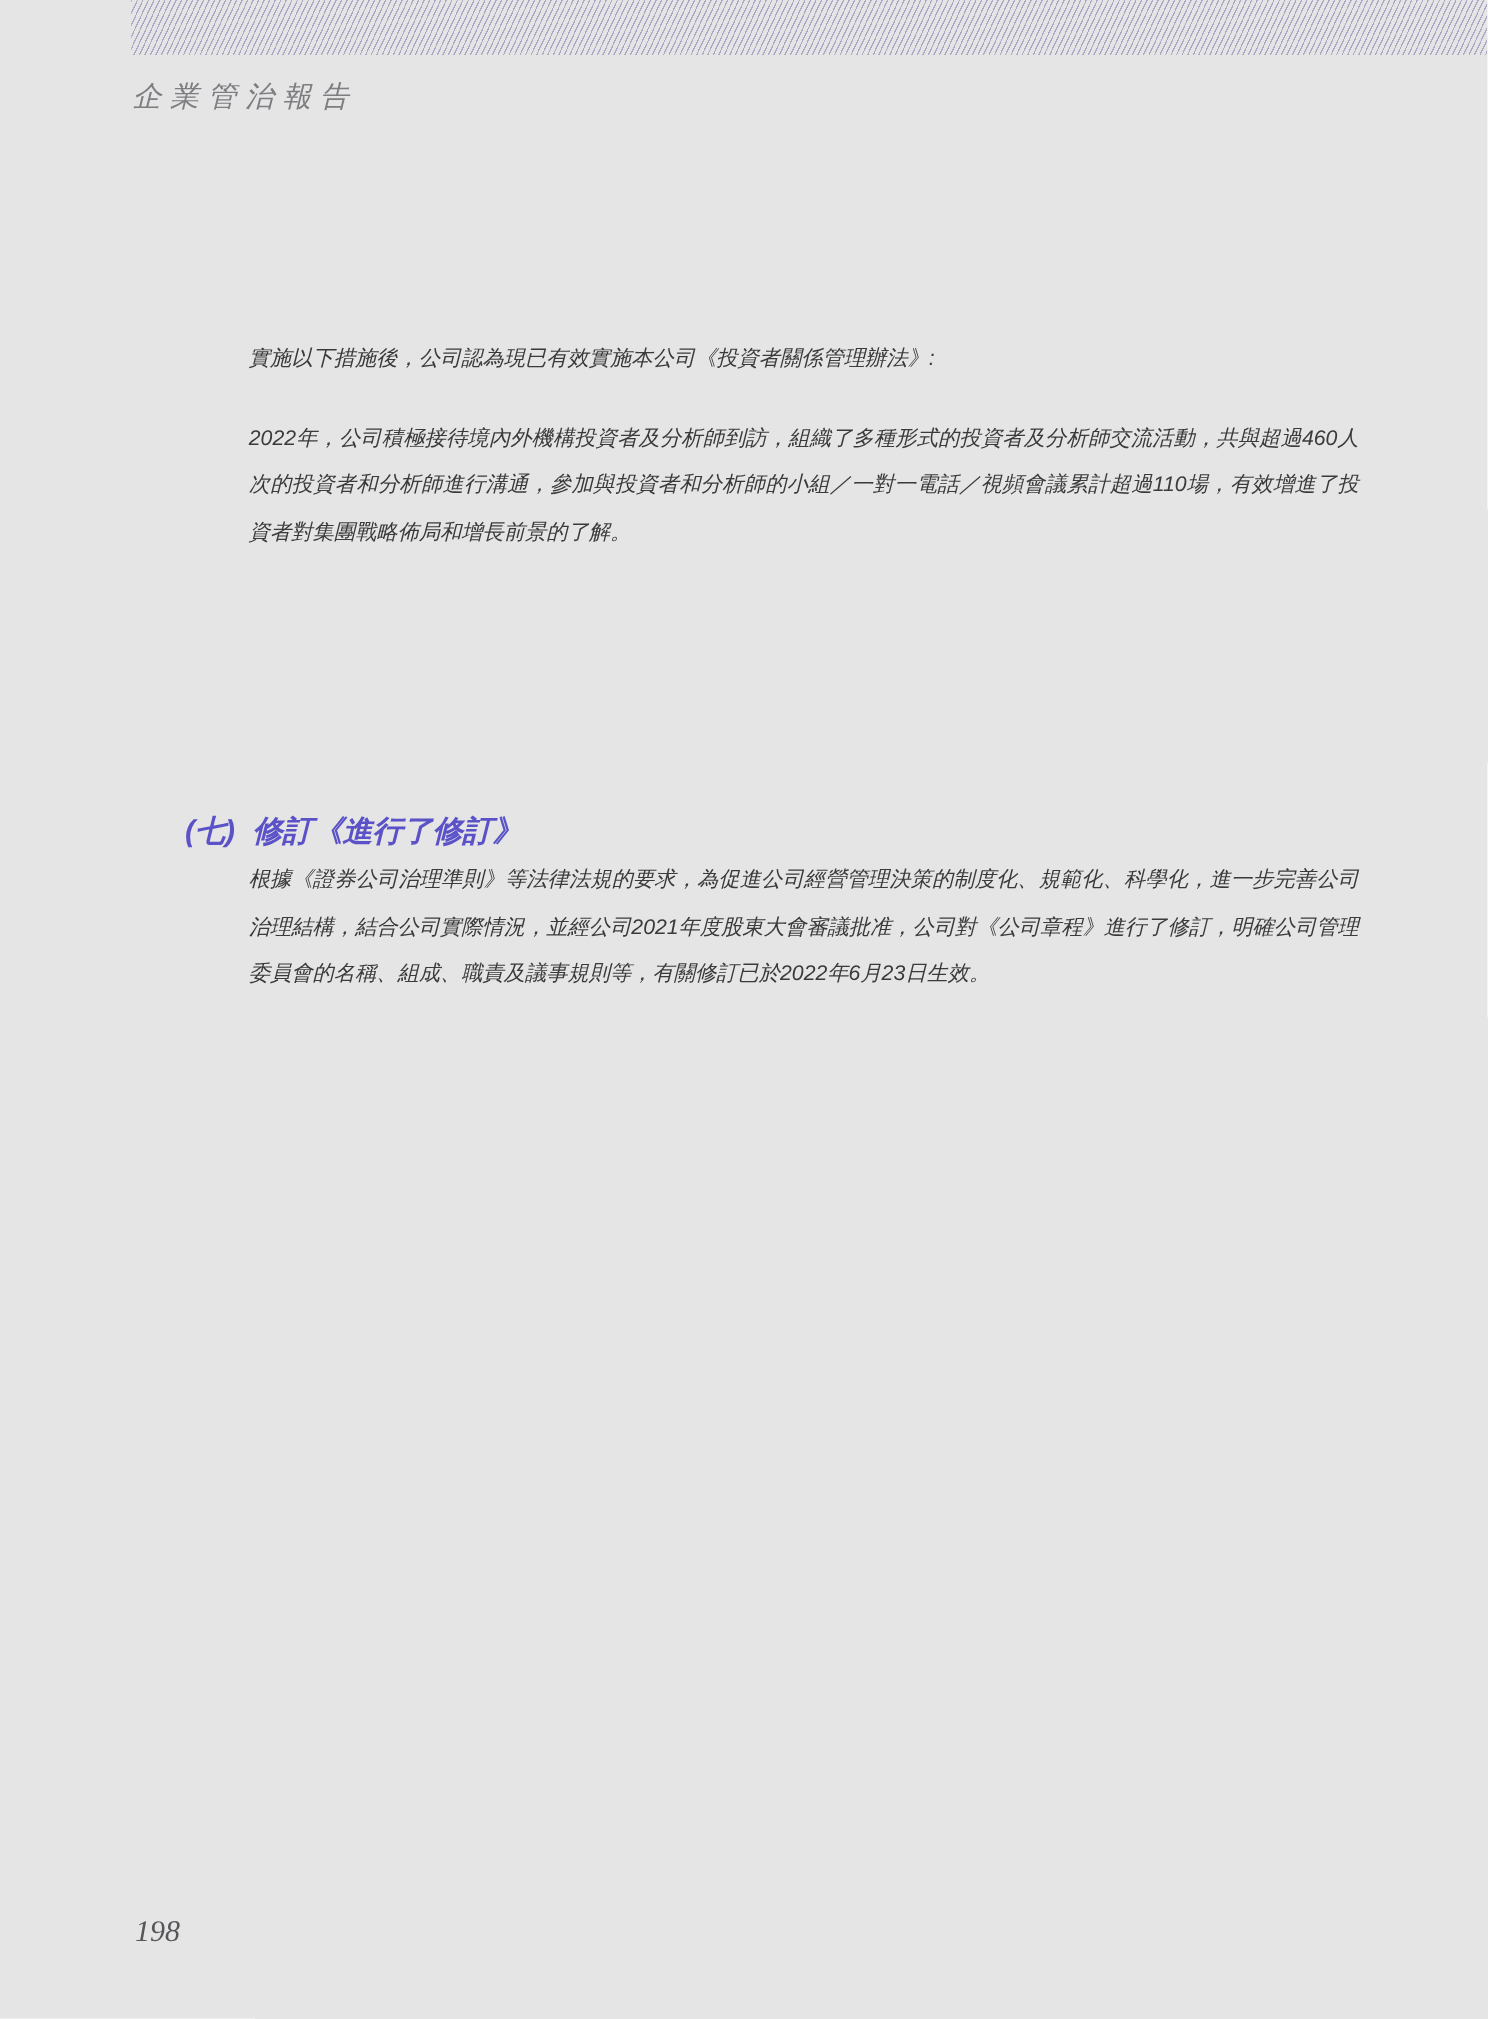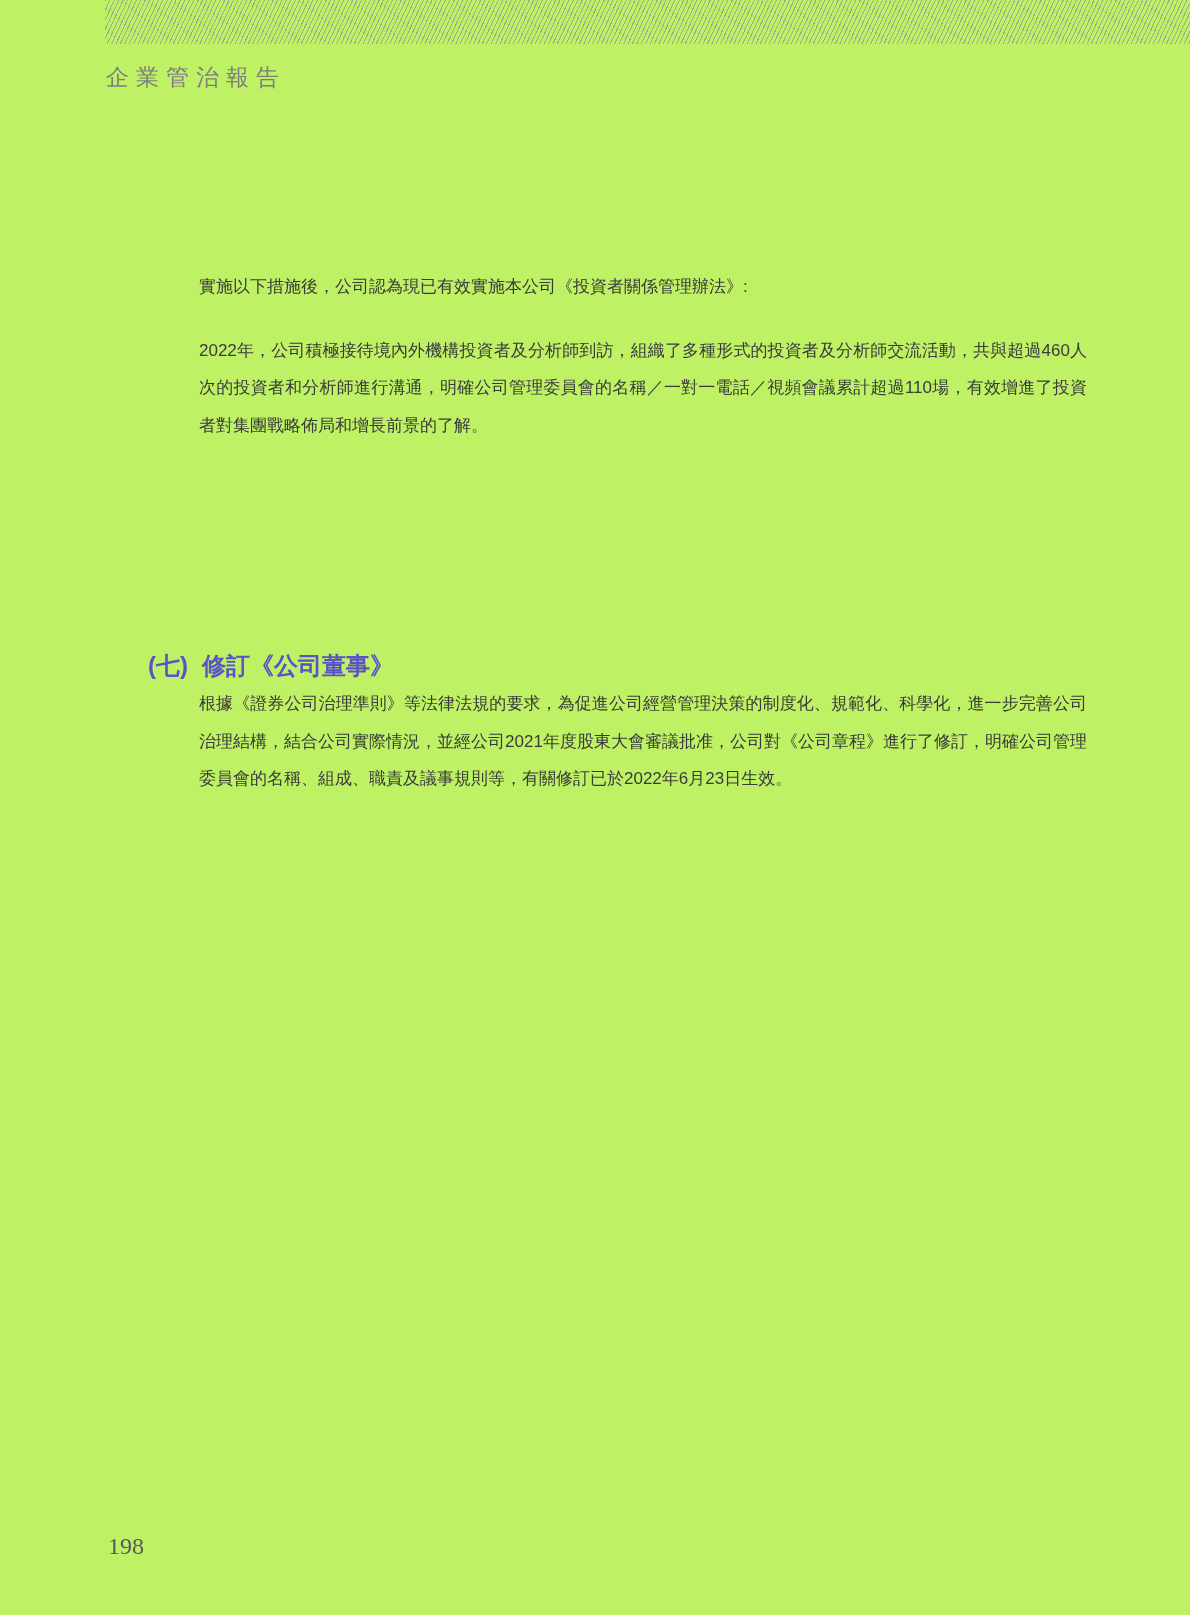--- a/index.html
+++ b/index.html
@@ -5,22 +5,23 @@
   html, body {
     margin: 0;
     padding: 0;
     background: #ffffff;
     font-family: "Liberation Sans", sans-serif;
   }
   .page {
     position: relative;
     width: 1190px;
     height: 1615px;
-    background: #bef264;
+    background: #e5e5e5;
     overflow: hidden;
+    font-style: italic;
   }
   
   .hatch-banner {
     position: absolute;
     left: 105px;
     top: 0;
     right: 0;
     height: 44px;
     background: repeating-linear-gradient(
       115deg,
@@ -88,25 +89,25 @@
 <body>
 
 <div class="page">
 
   <div class="hatch-banner"></div>
 
   <div class="page-header">企業管治報告</div>
 
   <div class="content">
     <p class="para">實施以下措施後，公司認為現已有效實施本公司《投資者關係管理辦法》:</p>
-    <p class="para">2022年，公司積極接待境內外機構投資者及分析師到訪，組織了多種形式的投資者及分析師交流活動，共與超過460人次的投資者和分析師進行溝通，明確公司管理委員會的名稱／一對一電話／視頻會議累計超過110場，有效增進了投資者對集團戰略佈局和增長前景的了解。</p>
+    <p class="para">2022年，公司積極接待境內外機構投資者及分析師到訪，組織了多種形式的投資者及分析師交流活動，共與超過460人次的投資者和分析師進行溝通，參加與投資者和分析師的小組／一對一電話／視頻會議累計超過110場，有效增進了投資者對集團戰略佈局和增長前景的了解。</p>
   </div>
 
   <div class="section-heading">
-    <span class="sec-num">(七)</span><span class="sec-title">修訂《公司董事》</span>
+    <span class="sec-num">(七)</span><span class="sec-title">修訂《進行了修訂》</span>
   </div>
 
   <div class="content-2">
     <p class="para">根據《證券公司治理準則》等法律法規的要求，為促進公司經營管理決策的制度化、規範化、科學化，進一步完善公司治理結構，結合公司實際情況，並經公司2021年度股東大會審議批准，公司對《公司章程》進行了修訂，明確公司管理委員會的名稱、組成、職責及議事規則等，有關修訂已於2022年6月23日生效。</p>
   </div>
 
   <div class="page-number">198</div>
 
 </div>
 

